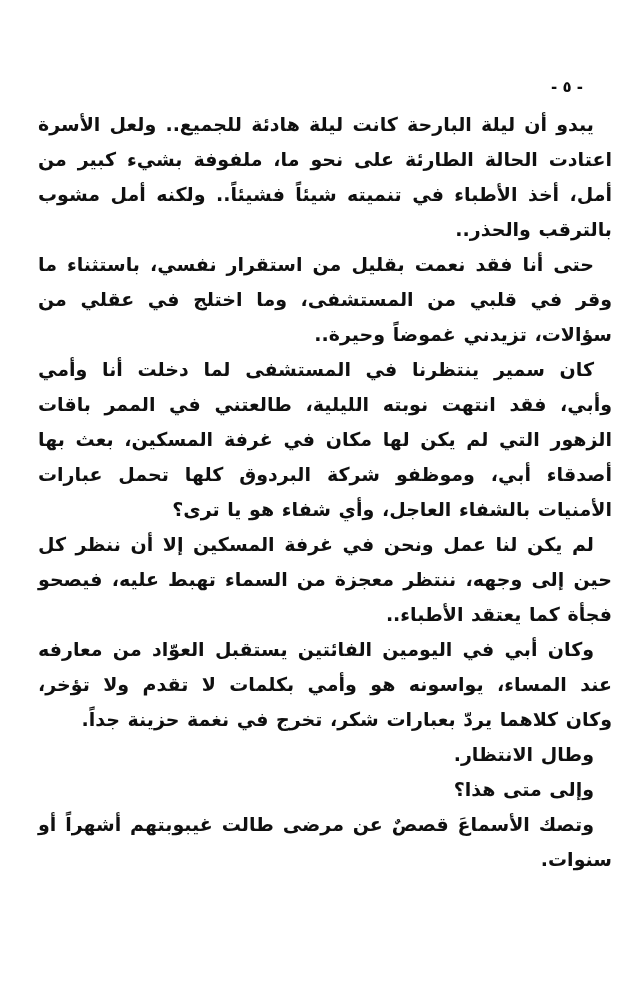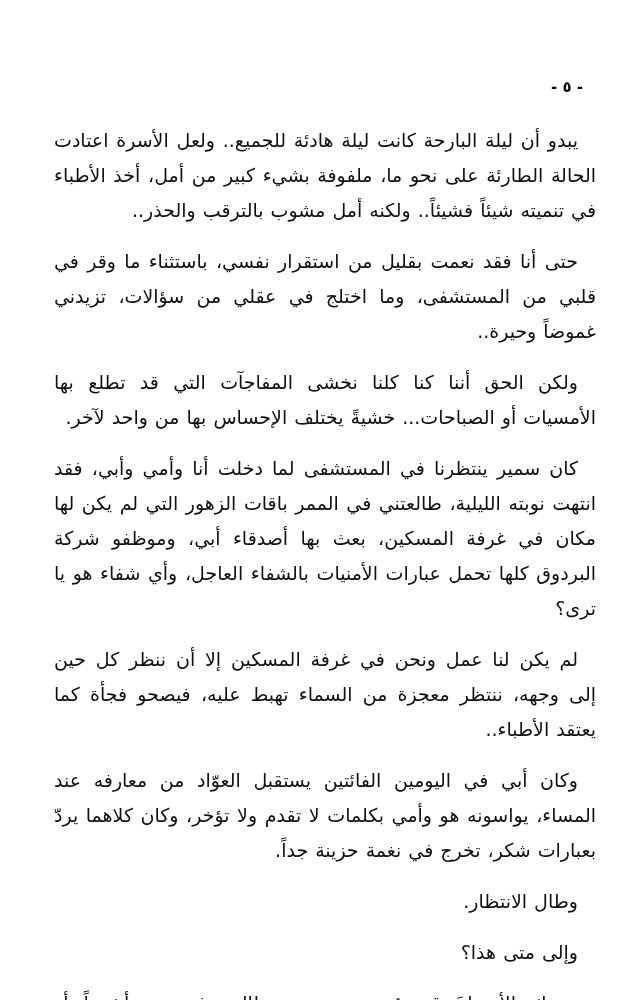--- a/index.html
+++ b/index.html
@@ -34,35 +34,35 @@
     top: 107px;
     right: 28px;
     left: 38px;
     direction: rtl;
     text-align: justify;
     font-size: 19px;
     line-height: 35px;
     color: #101010;
   }
   .para {
-    margin: 16px;
+    margin: 0;
     padding: 0;
     text-indent: 18px;
     word-spacing: 1px;
+    font-weight: bold;
   }
 </style>
 </head>
 <body>
 
 <div class="page">
   <div class="page-number">- ٥ -</div>
   <div class="text-block">
       <p class="para">يبدو أن ليلة البارحة كانت ليلة هادئة للجميع.. ولعل الأسرة اعتادت الحالة الطارئة على نحو ما، ملفوفة بشيء كبير من أمل، أخذ الأطباء في تنميته شيئاً فشيئاً.. ولكنه أمل مشوب بالترقب والحذر..</p>
       <p class="para">حتى أنا فقد نعمت بقليل من استقرار نفسي، باستثناء ما وقر في قلبي من المستشفى، وما اختلج في عقلي من سؤالات، تزيدني غموضاً وحيرة..</p>
-      <p class="para">ولكن الحق أننا كنا كلنا نخشى المفاجآت التي قد تطلع بها الأمسيات أو الصباحات... خشيةً يختلف الإحساس بها من واحد لآخر.</p>
       <p class="para">كان سمير ينتظرنا في المستشفى لما دخلت أنا وأمي وأبي، فقد انتهت نوبته الليلية، طالعتني في الممر باقات الزهور التي لم يكن لها مكان في غرفة المسكين، بعث بها أصدقاء أبي، وموظفو شركة البردوق كلها تحمل عبارات الأمنيات بالشفاء العاجل، وأي شفاء هو يا ترى؟</p>
       <p class="para">لم يكن لنا عمل ونحن في غرفة المسكين إلا أن ننظر كل حين إلى وجهه، ننتظر معجزة من السماء تهبط عليه، فيصحو فجأة كما يعتقد الأطباء..</p>
       <p class="para">وكان أبي في اليومين الفائتين يستقبل العوّاد من معارفه عند المساء، يواسونه هو وأمي بكلمات لا تقدم ولا تؤخر، وكان كلاهما يردّ بعبارات شكر، تخرج في نغمة حزينة جداً.</p>
       <p class="para">وطال الانتظار.</p>
       <p class="para">وإلى متى هذا؟</p>
       <p class="para">وتصك الأسماعَ قصصٌ عن مرضى طالت غيبوبتهم أشهراً أو سنوات.</p>
     </div>
 </div>
 
 </body></html>

